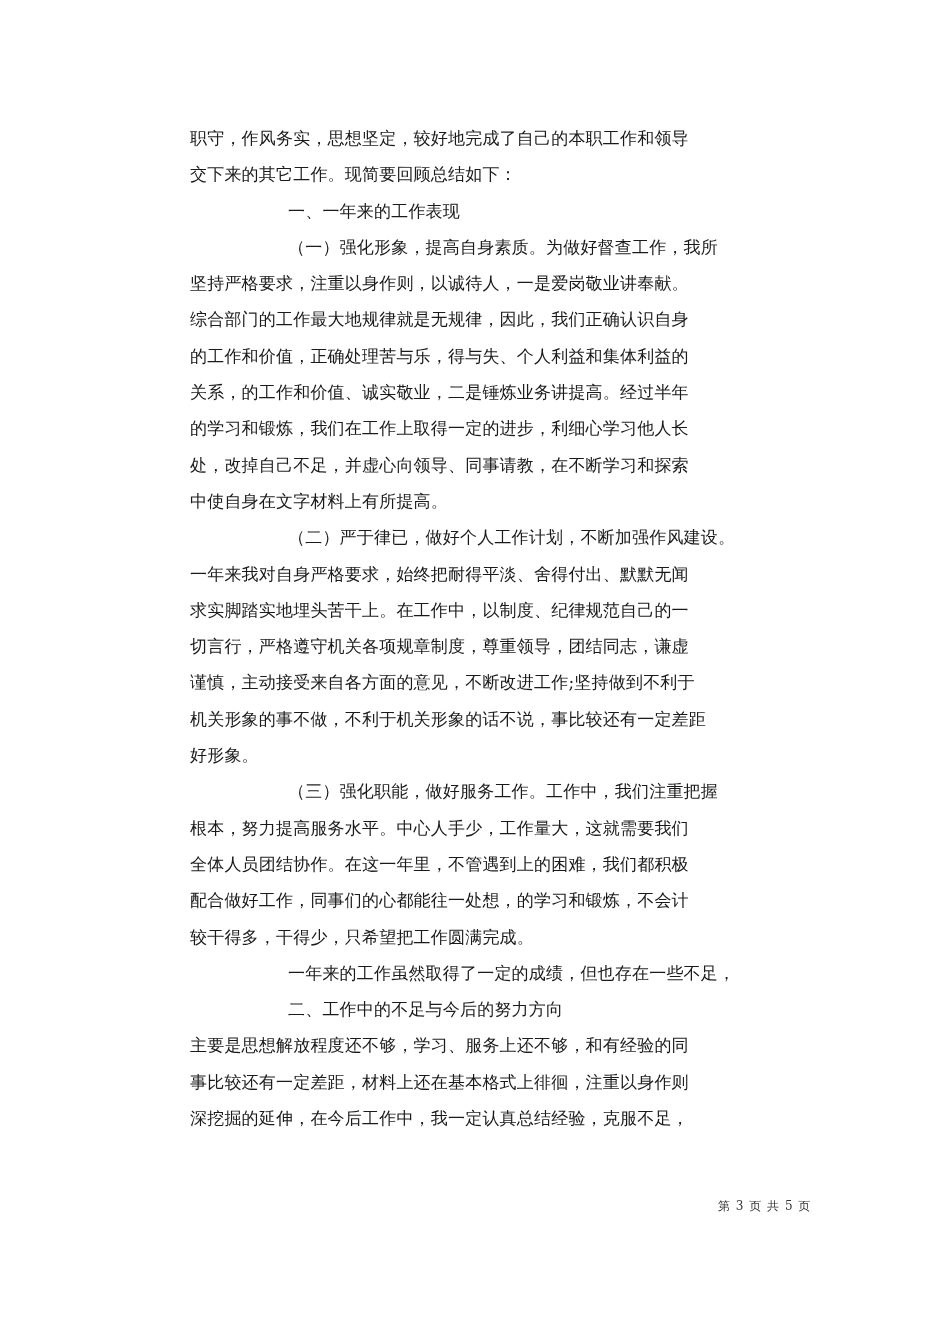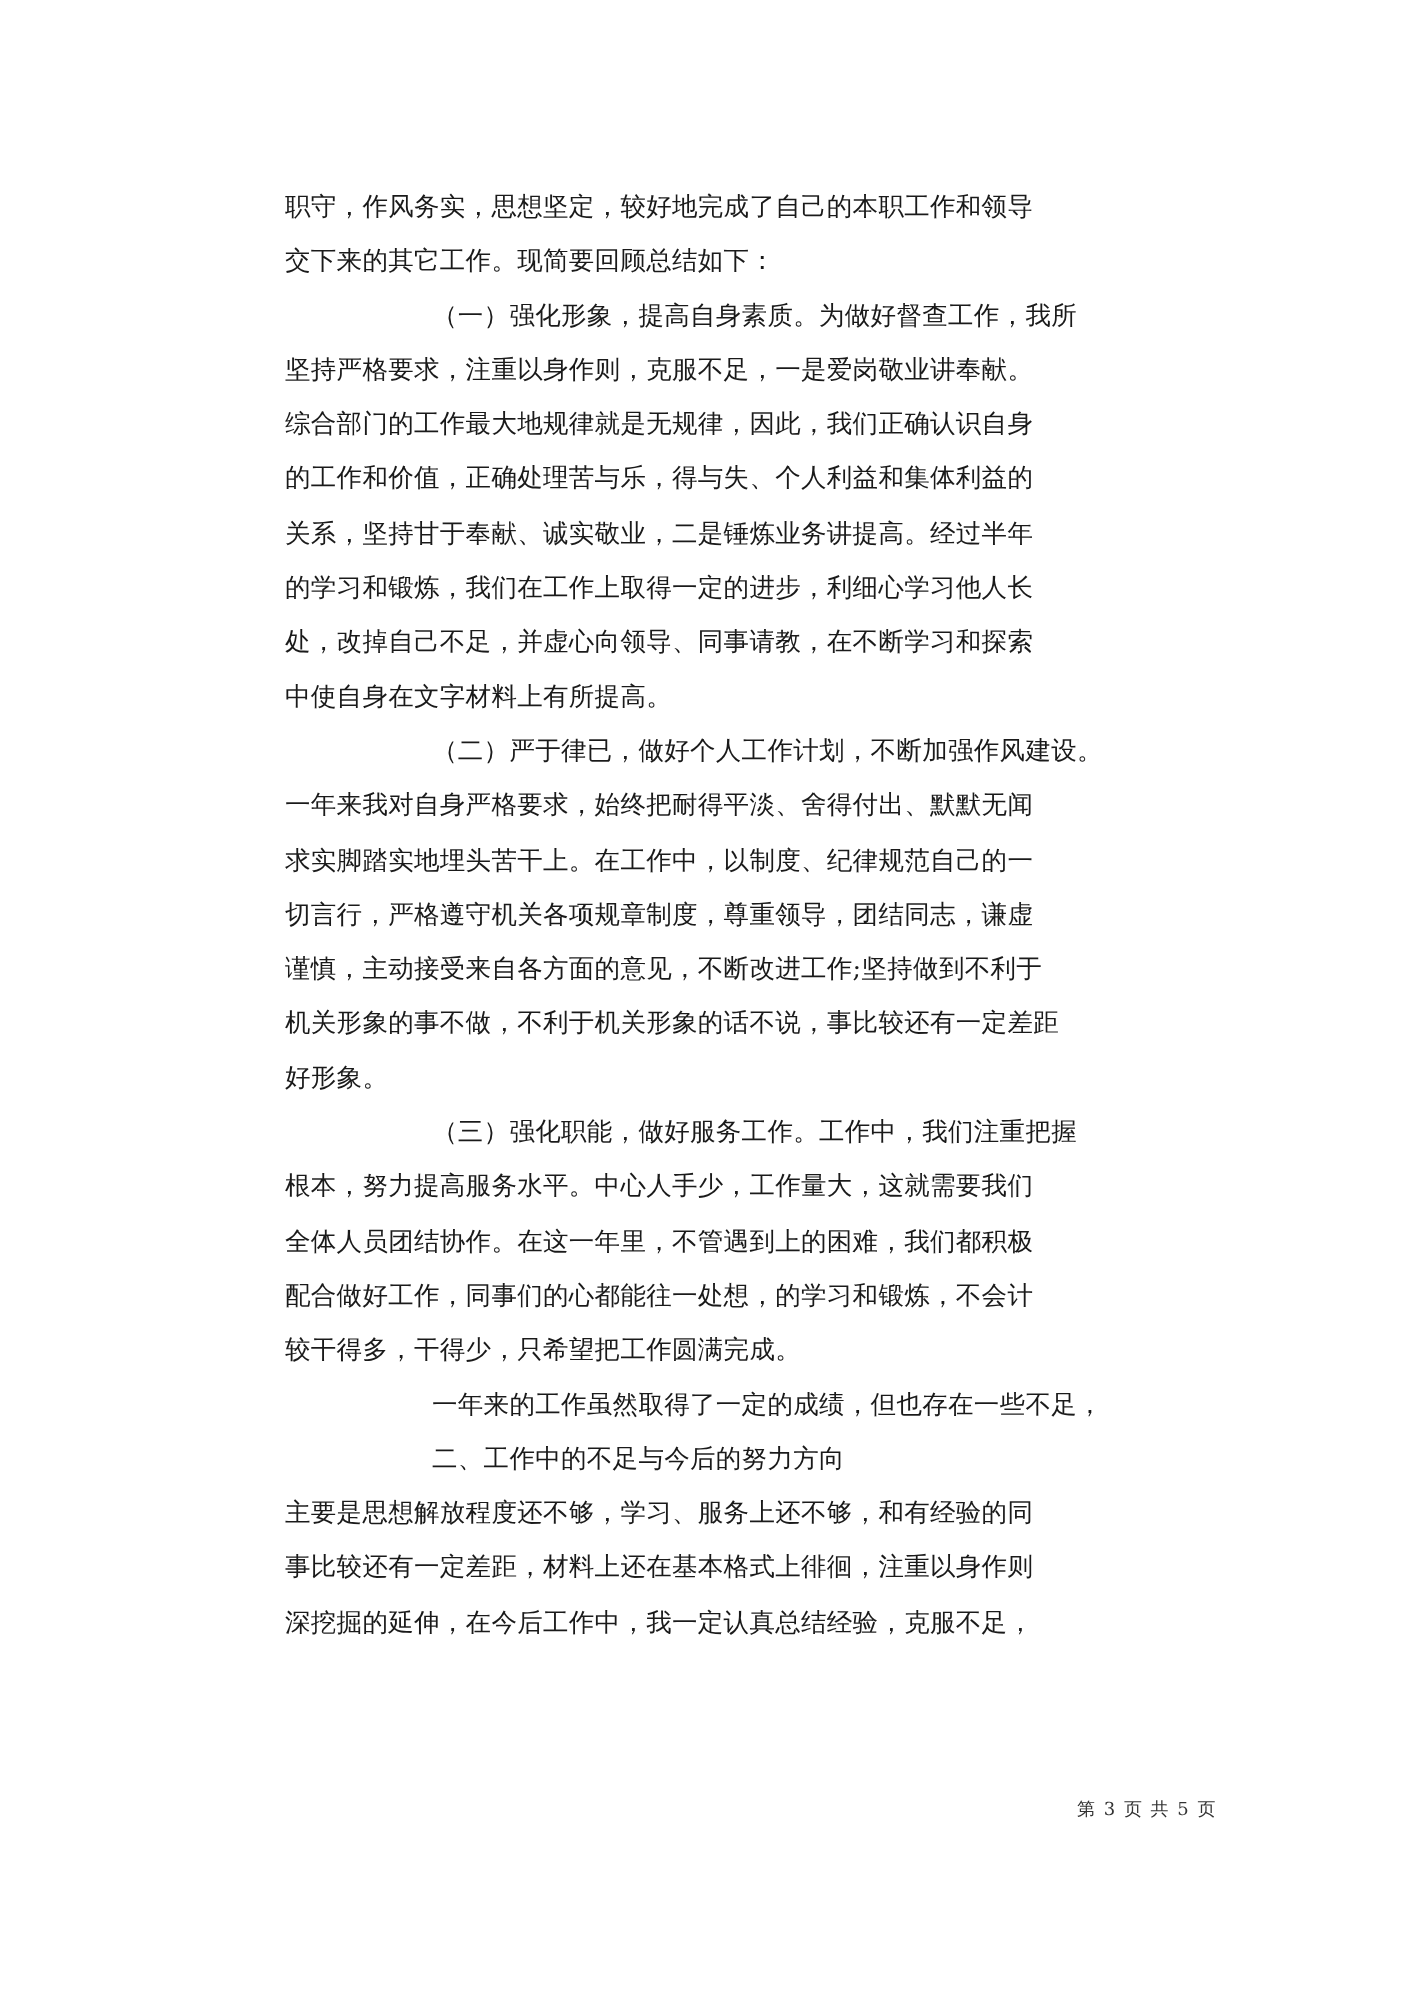--- a/index.html
+++ b/index.html
@@ -11,25 +11,26 @@
   .indent { padding-left: 98px; }
   .footer { position: absolute; left: 718px; top: 1198px; font-size: 12px; color: #333;
             letter-spacing: 1px; white-space: nowrap; }
 </style>
 </head>
 <body>
 
 <div class="page" id="doc">
     <div class="line">职守，作风务实，思想坚定，较好地完成了自己的本职工作和领导</div>
     <div class="line">交下来的其它工作。现简要回顾总结如下：</div>
+    <div class="line indent">一、一年来的工作表现</div>
     <div class="line indent">（一）强化形象，提高自身素质。为做好督查工作，我所</div>
-    <div class="line">坚持严格要求，注重以身作则，克服不足，一是爱岗敬业讲奉献。</div>
+    <div class="line">坚持严格要求，注重以身作则，以诚待人，一是爱岗敬业讲奉献。</div>
     <div class="line">综合部门的工作最大地规律就是无规律，因此，我们正确认识自身</div>
     <div class="line">的工作和价值，正确处理苦与乐，得与失、个人利益和集体利益的</div>
-    <div class="line">关系，坚持甘于奉献、诚实敬业，二是锤炼业务讲提高。经过半年</div>
+    <div class="line">关系，的工作和价值、诚实敬业，二是锤炼业务讲提高。经过半年</div>
     <div class="line">的学习和锻炼，我们在工作上取得一定的进步，利细心学习他人长</div>
     <div class="line">处，改掉自己不足，并虚心向领导、同事请教，在不断学习和探索</div>
     <div class="line">中使自身在文字材料上有所提高。</div>
     <div class="line indent">（二）严于律已，做好个人工作计划，不断加强作风建设。</div>
     <div class="line">一年来我对自身严格要求，始终把耐得平淡、舍得付出、默默无闻</div>
     <div class="line">求实脚踏实地埋头苦干上。在工作中，以制度、纪律规范自己的一</div>
     <div class="line">切言行，严格遵守机关各项规章制度，尊重领导，团结同志，谦虚</div>
     <div class="line">谨慎，主动接受来自各方面的意见，不断改进工作;坚持做到不利于</div>
     <div class="line">机关形象的事不做，不利于机关形象的话不说，事比较还有一定差距</div>
     <div class="line">好形象。</div>

